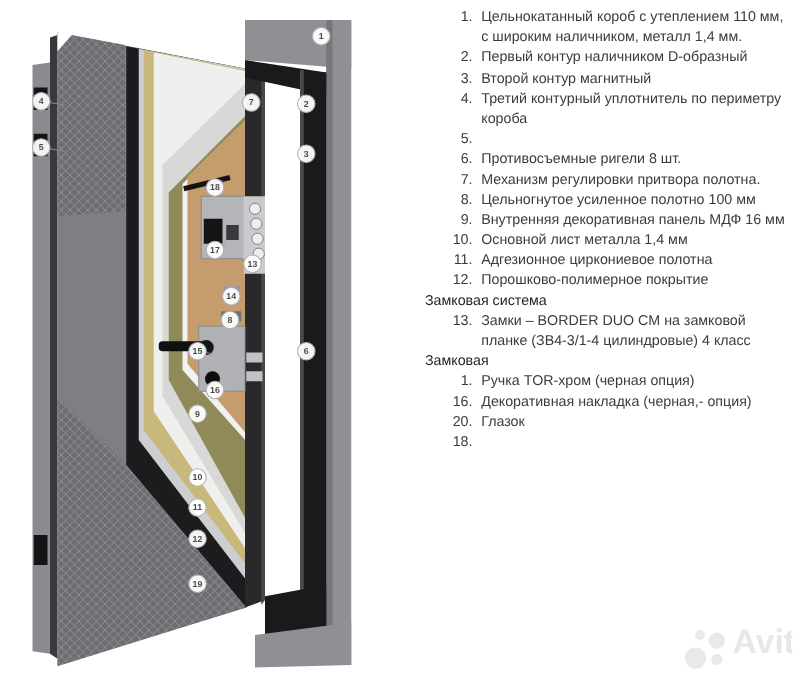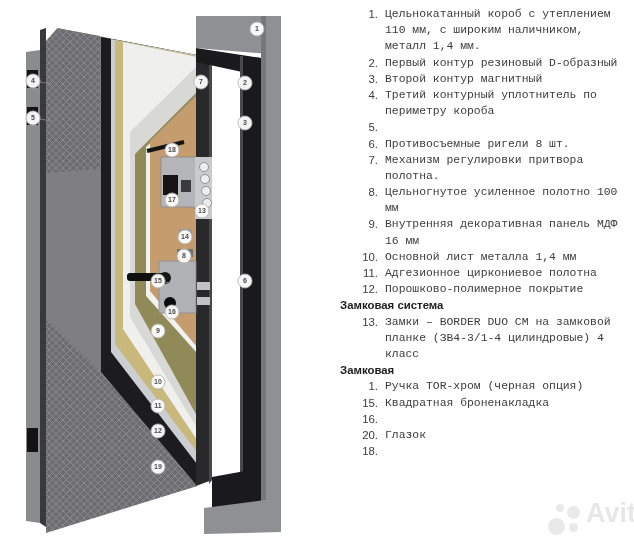--- a/index.html
+++ b/index.html
@@ -3,22 +3,22 @@
 <meta charset="utf-8">
 <style>
   html,body{margin:0;padding:0;background:#ffffff;}
   .canvas{position:relative;width:634px;height:540px;background:#ffffff;overflow:hidden;
           font-family:"Liberation Sans",sans-serif;}
   .door-svg{position:absolute;left:0;top:0;}
   .legend{position:absolute;left:340px;top:6px;width:292px;
           font-size:11.4px;line-height:1.42;color:#3c3c3c;}
   .lg-item{display:flex;}
   .lg-n{width:38px;flex:none;text-align:right;padding-right:7px;}
-  .lg-t{flex:1;padding-right:2px;font-family:Liberation Mono, monospace;}
-  .lg-header{font-weight:bold;color:#1f1f1f;}
+  .lg-t{flex:1;padding-right:2px;}
+  .lg-header{font-weight:normal;color:#1f1f1f;}
   .watermark{position:absolute;left:540px;top:498px;width:110px;height:40px;}
   .wm-text{position:absolute;left:46px;top:0px;font-size:27px;font-weight:bold;
            color:#e7e7e7;letter-spacing:0px;}
   .wm-c{position:absolute;border-radius:50%;background:#e9e9e9;}
   .wm-c1{width:17px;height:17px;left:8px;top:20px;}
   .wm-c2{width:13px;height:13px;left:27px;top:8px;}
   .wm-c3{width:8px;height:8px;left:16px;top:6px;}
   .wm-c4{width:9px;height:9px;left:29px;top:25px;}
 </style>
 </head>
@@ -163,21 +163,21 @@
       </g>
     </svg>
 
   <div class="legend">
       <div class="lg-item">
         <div class="lg-n">1.</div>
         <div class="lg-t">Цельнокатанный короб с утеплением 110 мм, с широким наличником, металл 1,4 мм.</div>
       </div>
       <div class="lg-item">
         <div class="lg-n">2.</div>
-        <div class="lg-t">Первый контур резиновый D-образный</div>
+        <div class="lg-t">Первый контур наличником D-образный</div>
       </div>
       <div class="lg-item">
         <div class="lg-n">3.</div>
         <div class="lg-t">Второй контур магнитный</div>
       </div>
       <div class="lg-item">
         <div class="lg-n">4.</div>
         <div class="lg-t">Третий контурный уплотнитель по периметру короба</div>
       </div>
       <div class="lg-item">
@@ -215,25 +215,22 @@
       <div class="lg-item">
         <div class="lg-n">13.</div>
         <div class="lg-t">Замки – BORDER DUO CM на замковой планке (ЗВ4-3/1-4 цилиндровые) 4 класс</div>
       </div>
       <div class="lg-header">Замковая</div>
       <div class="lg-item">
         <div class="lg-n">1.</div>
         <div class="lg-t">Ручка TOR-хром (черная опция)</div>
       </div>
       <div class="lg-item">
-        <div class="lg-n">15.</div>
-        <div class="lg-t">Квадратная броненакладка</div>
-      </div>
-      <div class="lg-item">
         <div class="lg-n">16.</div>
+        <div class="lg-t">Декоративная накладка (черная,- опция)</div>
       </div>
       <div class="lg-item">
         <div class="lg-n">20.</div>
         <div class="lg-t">Глазок</div>
       </div>
       <div class="lg-item">
         <div class="lg-n">18.</div>
       </div>
     </div>
 

